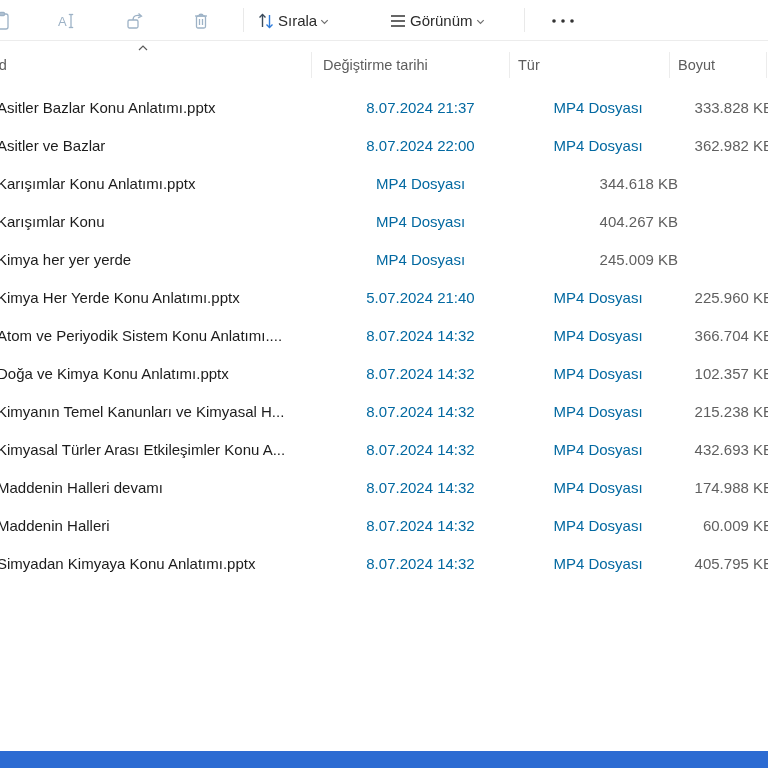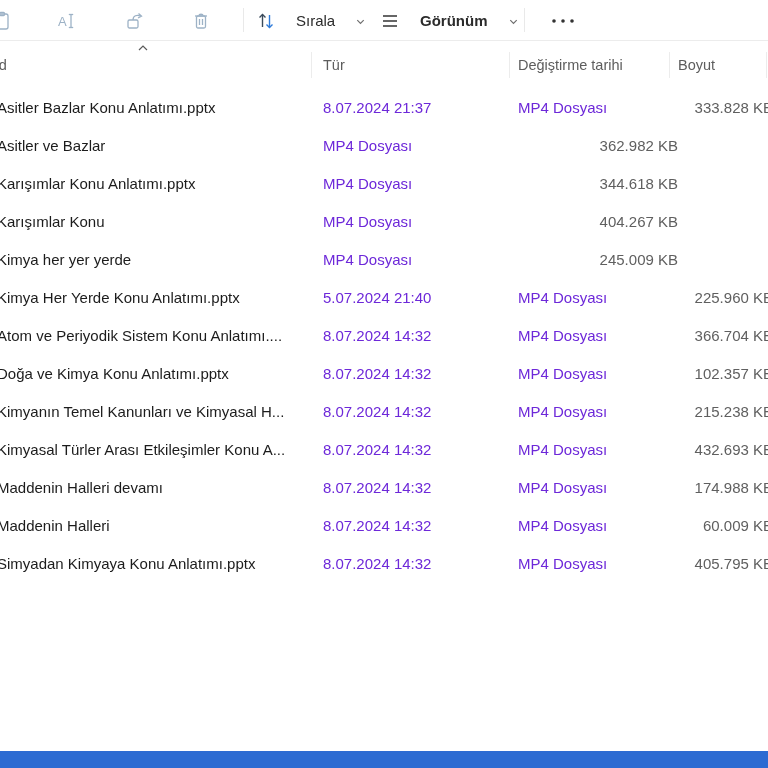--- a/index.html
+++ b/index.html
@@ -4,39 +4,39 @@
 <style>
   * { margin:0; padding:0; box-sizing:border-box; }
   html,body { width:768px; height:768px; background:#ffffff; overflow:hidden; }
   body { font-family:"Liberation Sans", sans-serif; color:#1f1f1f; }
   .screen { position:relative; width:768px; height:768px; background:#fff; overflow:hidden; }
 
   
   .toolbar { position:relative; height:41px; background:#fff; border-bottom:1px solid #ececec; }
   .tb-icon { position:absolute; top:10px; width:22px; height:22px; display:flex; align-items:center; justify-content:center; }
   .tb-sep { position:absolute; top:8px; width:1px; height:24px; background:#e9e9e9; }
-  .tb-group { position:absolute; top:0; height:41px; display:flex; align-items:center; gap:20px; cursor:default; }
+  .tb-group { position:absolute; top:0; height:41px; display:flex; align-items:center; gap:2px; cursor:default; }
   .tb-label { font-size:15px; color:#2b2b2b; }
   .chev { margin-top:2px; }
 
   
   .header-row { position:absolute; top:42px; left:0; width:773px; height:46px;
     display:grid; grid-template-columns:323px 195px 160px 95px; align-items:center; }
   .header-row .h { font-size:14.5px; color:#5d5d5d; white-space:nowrap; }
   .h-name { margin-left:-11px; }
   .h-size { text-align:left; }
   .col-sep { position:absolute; top:10px; width:1px; height:26px; background:#ececec; }
   .sort-caret { position:absolute; left:137px; top:1px; }
 
   
   .file-list { position:absolute; top:88px; left:0; width:773px; }
   .file-row { display:grid; grid-template-columns:323px 195px 160px 95px; height:38px; align-items:center; }
   .cell { font-size:15px; white-space:nowrap; }
   .c-name { color:#1c1c1c; margin-left:-3px; overflow:visible; }
-  .c-date, .c-type { color:#6d28d9; }
+  .c-date, .c-type { color:#0369a1;text-align:center; }
   .c-size { color:#5f5f5f; text-align:right; }
 
   
   .bottom-bar { position:absolute; left:0; right:0; bottom:0; height:17px; background:#2c6bd2; }
 
   svg { display:block; }
 </style>
 </head>
 <body>
 
@@ -90,21 +90,21 @@
         </svg>
       </span>
       <span class="tb-label">Sırala</span>
       <span class="chev">
         <svg width="11" height="11" viewBox="0 0 12 12" fill="none" stroke="#6e6e6e" stroke-width="1.3">
           <path d="M2.5 4.5 L6 8 L9.5 4.5"></path>
         </svg>
       </span>
     </div>
 
-    <div class="tb-group" style="left:380px;font-weight:bold;">
+    <div class="tb-group" style="left:388px;">
       <span>
         <svg width="20" height="20" viewBox="0 0 20 20" fill="none" stroke="#333" stroke-width="1.5">
           <line x1="3" y1="5" x2="17" y2="5"></line>
           <line x1="3" y1="10" x2="17" y2="10"></line>
           <line x1="3" y1="15" x2="17" y2="15"></line>
         </svg>
       </span>
       <span class="tb-label">Görünüm</span>
       <span class="chev">
         <svg width="11" height="11" viewBox="0 0 12 12" fill="none" stroke="#6e6e6e" stroke-width="1.3">
@@ -124,38 +124,39 @@
     </div>
   </div>
 
   <div class="header-row">
     <span class="sort-caret">
       <svg width="12" height="10" viewBox="0 0 12 10" fill="none" stroke="#5a5a5a" stroke-width="1.2">
         <path d="M2 7 L6 3 L10 7"></path>
       </svg>
     </span>
     <span class="h h-name">Ad</span>
+    <span class="h">Değiştirme tarihi</span>
     <span class="h">Tür</span>
-    <span class="h">Değiştirme tarihi</span>
     <span class="h h-size">Boyut</span>
     <span class="col-sep" style="left:311px;"></span>
     <span class="col-sep" style="left:509px;"></span>
     <span class="col-sep" style="left:669px;"></span>
     <span class="col-sep" style="left:766px;"></span>
   </div>
 
   <div class="file-list">
       <div class="file-row">
       <span class="cell c-name">Asitler Bazlar Konu Anlatımı.pptx</span>
       <span class="cell c-date">8.07.2024 21:37</span>
       <span class="cell c-type">MP4 Dosyası</span>
       <span class="cell c-size">333.828 KB</span>
     </div>
       <div class="file-row">
       <span class="cell c-name">Asitler ve Bazlar</span>
+      <span class="cell c-date">8.07.2024 22:00</span>
       <span class="cell c-type">MP4 Dosyası</span>
       <span class="cell c-size">362.982 KB</span>
     </div>
       <div class="file-row">
       <span class="cell c-name">Karışımlar Konu Anlatımı.pptx</span>
       <span class="cell c-type">MP4 Dosyası</span>
       <span class="cell c-size">344.618 KB</span>
     </div>
       <div class="file-row">
       <span class="cell c-name">Karışımlar Konu</span>

